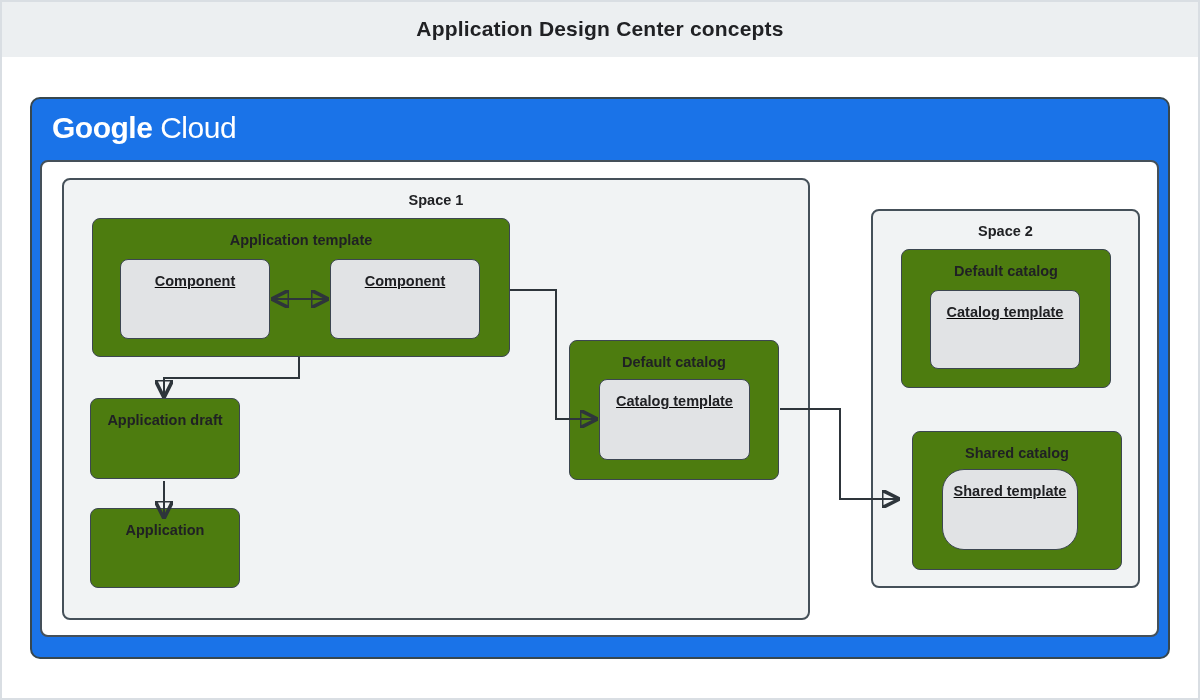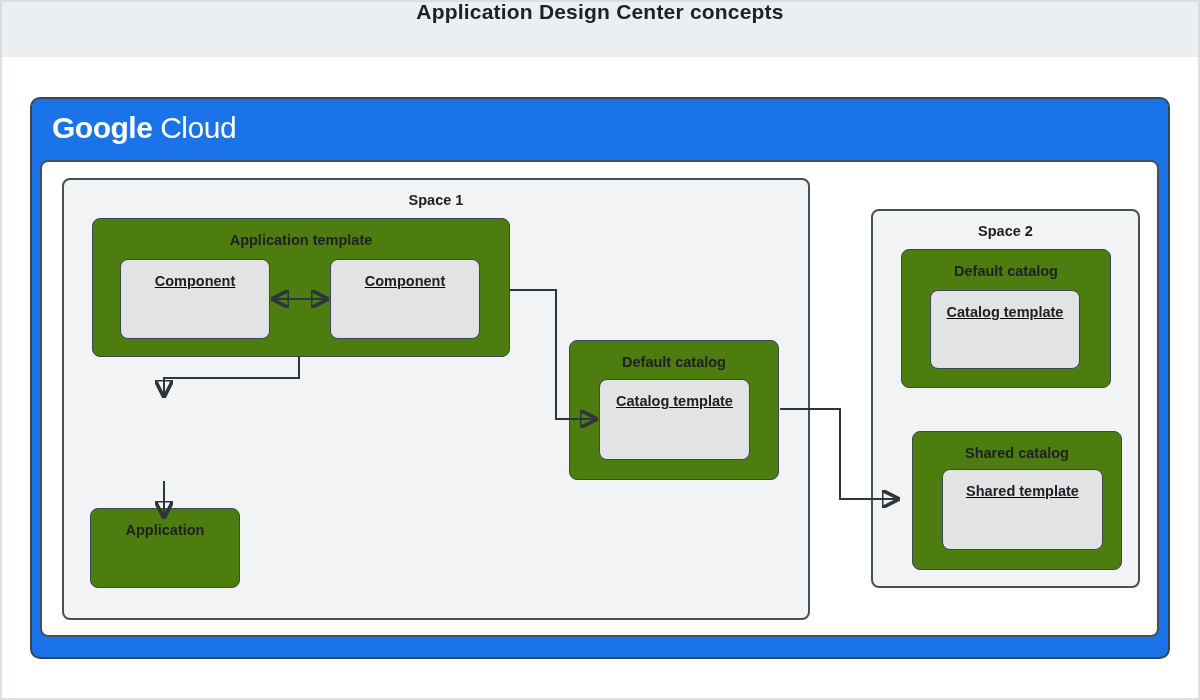--- a/index.html
+++ b/index.html
@@ -10,21 +10,21 @@
     font-family:"Liberation Sans", sans-serif;
     overflow:hidden;
   }
   .page::after{
     content:"";position:absolute;inset:0;
     border:2px solid #d9dee3;pointer-events:none;z-index:40;
   }
   .title-band{
     position:absolute;left:0;top:0;width:1200px;height:57px;
     background:#eceff1;
-    display:flex;justify-content:center;
+    display:flex;align-items:center;justify-content:center;
   }
   .title-band h1{
     margin:0;font-size:21px;font-weight:700;color:#202124;letter-spacing:0.2px;
   }
   .gcp-box{
     position:absolute;left:30px;top:97px;width:1140px;height:562px;
     background:#1a73e8;border:2px solid #37474f;border-radius:10px;
     box-sizing:border-box;
   }
   .gcp-logo{
@@ -66,21 +66,21 @@
   .comp-left{left:27px;top:40px;width:150px;height:80px;}
   .comp-right{left:237px;top:40px;width:150px;height:80px;}
   .app-draft{left:26px;top:218px;width:150px;height:81px;}
   .application{left:26px;top:328px;width:150px;height:80px;}
   .default-catalog-mid{left:505px;top:160px;width:210px;height:140px;}
   .catalog-template-mid{left:29px;top:38px;width:151px;height:81px;}
   
   .default-catalog-2{left:28px;top:38px;width:210px;height:139px;}
   .catalog-template-2{left:28px;top:40px;width:150px;height:79px;}
   .shared-catalog{left:27px;top:220px;width:210px;height:139px;margin-left:12px;}
-  .shared-template{left:29px;top:37px;width:161px;height:81px;}
+  .shared-template{left:29px;top:37px;width:136px;height:81px;border-radius:22px;}
   .arrows{
     position:absolute;left:0;top:0;width:1200px;height:700px;
     pointer-events:none;z-index:10;
   }
   .arrows path,.arrows line{
     stroke:#2e353b;stroke-width:2;fill:none;
   }
 </style>
 </head>
 <body>
@@ -106,20 +106,23 @@
     <div class="bluebox app-template">
       <span class="box-label">Application template</span>
       <div class="graybox comp-left">
         <span class="box-label">Component</span>
       </div>
       <div class="graybox comp-right">
         <span class="box-label">Component</span>
       </div>
     </div>
 
+    <div class="bluebox app-draft">
+      <span class="box-label">Application draft</span>
+    </div>
 
     <div class="bluebox application">
       <span class="box-label">Application</span>
     </div>
 
     <div class="bluebox default-catalog-mid">
       <span class="box-label">Default catalog</span>
       <div class="graybox catalog-template-mid">
         <span class="box-label">Catalog template</span>
       </div>

